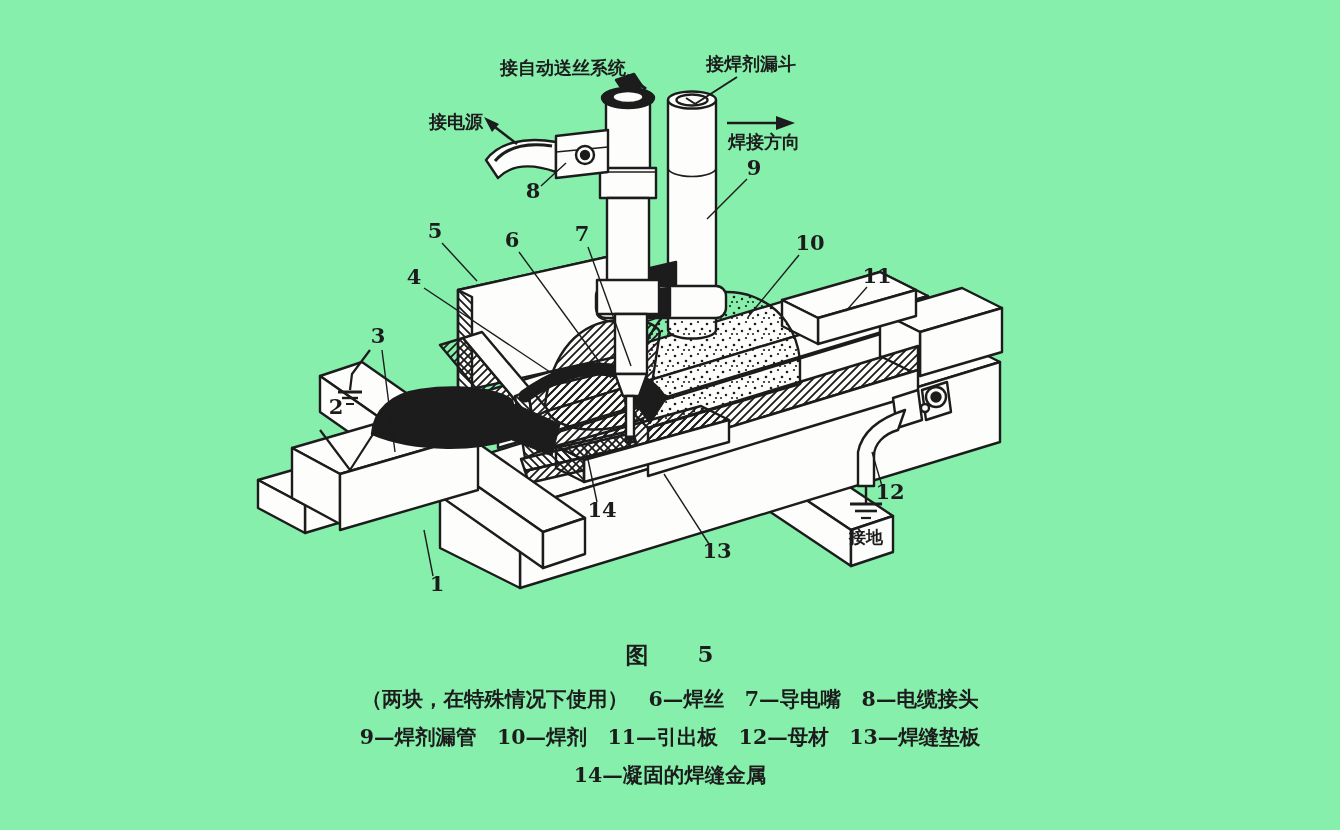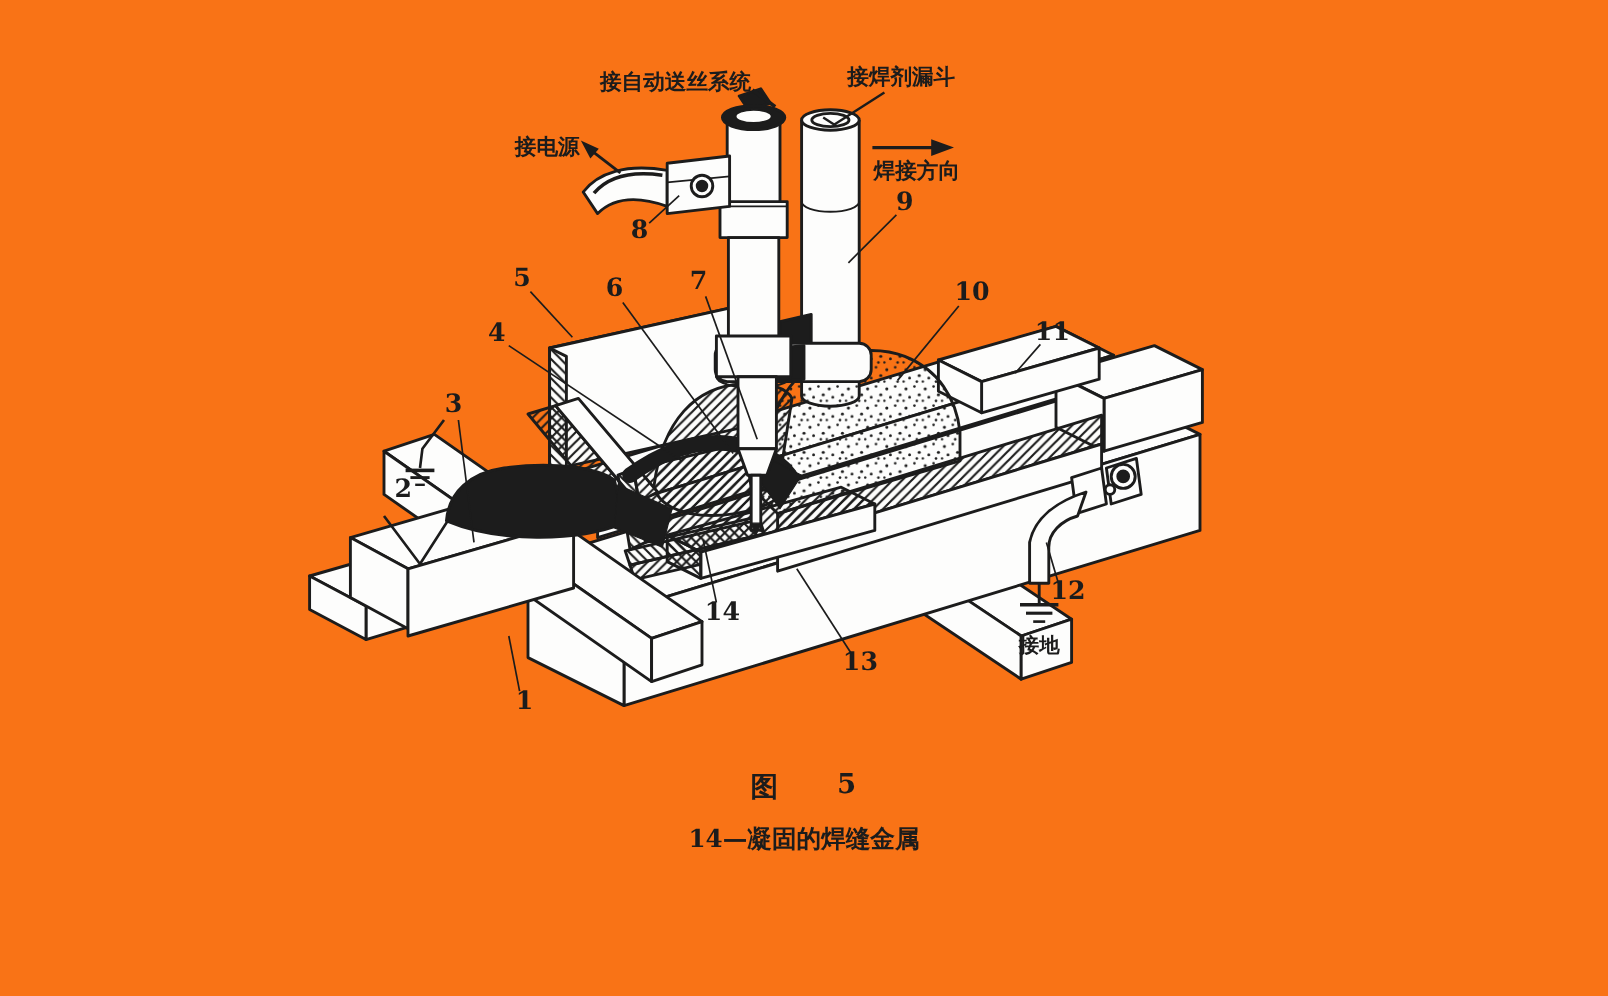--- a/index.html
+++ b/index.html
@@ -1,18 +1,18 @@
 <!DOCTYPE html>
 <html><head>
 <meta charset="utf-8">
 <style>
   html,body{margin:0;padding:0;background:#ffffff;}
   .page{
     position:relative;width:1340px;height:830px;
-    background:#f97316;overflow:hidden;
+    background:#86efac;overflow:hidden;
     font-family:"DejaVu Sans",sans-serif;color:#1c1c1c;
   }
   .diagram-svg{position:absolute;left:0;top:0;}
   .caption{
     position:absolute;left:350px;top:640px;width:640px;
     display:flex;justify-content:center;gap:48px;
     font-family:"DejaVu Serif","DejaVu Sans",serif;
     font-size:23px;font-weight:700;letter-spacing:1px;
   }
   .legend{
@@ -255,16 +255,18 @@
     <text class="num" x="717" y="558" text-anchor="middle">13</text>
     <text class="num" x="602" y="517" text-anchor="middle">14</text>
   </svg>
 
   <div class="caption">
     <span>图</span>
     <span>5</span>
   </div>
 
   <div class="legend">
+    <div class="line">（两块，在特殊情况下使用）　6—焊丝　7—导电嘴　8—电缆接头</div>
+    <div class="line">9—焊剂漏管　10—焊剂　11—引出板　12—母材　13—焊缝垫板</div>
     <div class="line">14—凝固的焊缝金属</div>
   </div>
 
 </div>
 
 </body></html>

